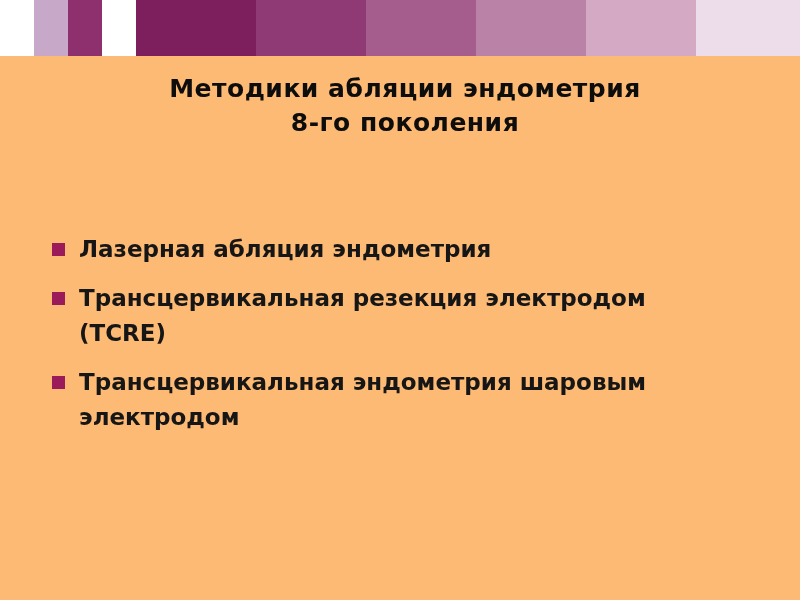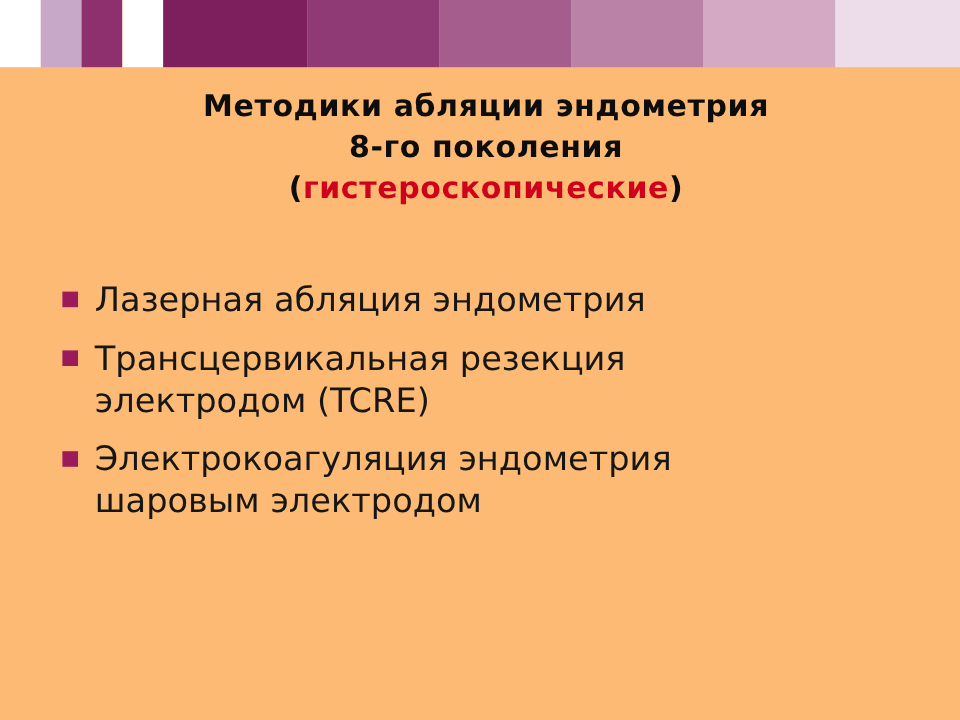--- a/index.html
+++ b/index.html
@@ -69,24 +69,25 @@
   .bullet-marker {
     width: 13px;
     height: 13px;
     background: #9b1b5a;
     margin-right: 14px;
     margin-top: 11px;
     flex: 0 0 auto;
   }
   .bullet-text {
     font-family: "DejaVu Sans", sans-serif;
-    font-size: 28px;
+    font-size: 23px;
     line-height: 35px;
     color: #161616;
     max-width: 620px;
+    font-weight: bold;
   }
 </style>
 </head>
 <body>
 
 <div class="slide">
 
   <div class="top-band">
     <div class="band-cell" style="left:0px;width:34px;background:#ffffff;"></div>
     <div class="band-cell" style="left:34px;width:34px;background:#c8a8c8;"></div>
@@ -96,31 +97,30 @@
     <div class="band-cell" style="left:256px;width:110px;background:#8f3a74;"></div>
     <div class="band-cell" style="left:366px;width:110px;background:#a55d8d;"></div>
     <div class="band-cell" style="left:476px;width:110px;background:#bb82a8;"></div>
     <div class="band-cell" style="left:586px;width:110px;background:#d3a9c4;"></div>
     <div class="band-cell" style="left:696px;width:104px;background:#eddcea;"></div>
   </div>
 
   <div class="title-block">
     <div class="title-line">Методики абляции эндометрия</div>
     <div class="title-line">8-го поколения</div>
-    <div class="title-line"><span>(</span><span class="accent-word">гистероскопические</span><span>)</span></div>
   </div>
 
   <div class="bullets">
     <div class="bullet-item">
       <span class="bullet-marker"></span>
       <span class="bullet-text">Лазерная абляция эндометрия</span>
     </div>
     <div class="bullet-item">
       <span class="bullet-marker"></span>
       <span class="bullet-text">Трансцервикальная резекция электродом (TCRE)</span>
     </div>
     <div class="bullet-item">
       <span class="bullet-marker"></span>
-      <span class="bullet-text">Электрокоагуляция эндометрия шаровым электродом</span>
+      <span class="bullet-text">Трансцервикальная эндометрия шаровым электродом</span>
     </div>
   </div>
 
 </div>
 
 </body></html>

